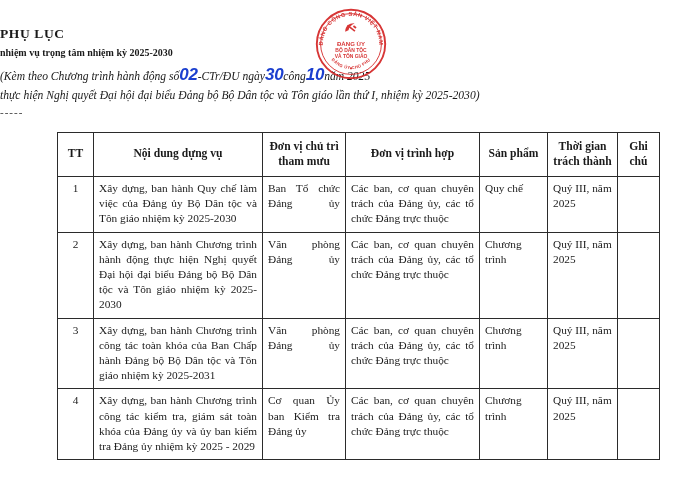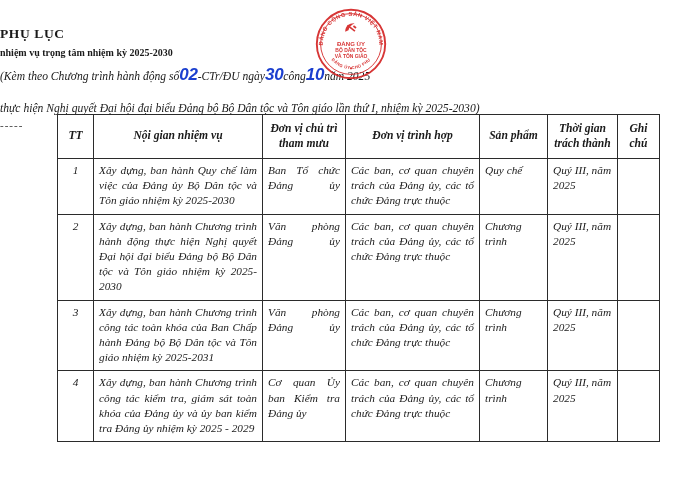--- a/index.html
+++ b/index.html
@@ -51,21 +51,21 @@
     font-style: italic;
     line-height: 17px;
     margin: 5px 0 0 0;
     white-space: nowrap;
   }
 
   .doc-ref2 {
     font-size: 11.6px;
     font-style: italic;
     line-height: 17px;
-    margin: 15px 0 0 0;
+    margin: 2px 0 0 0;
     white-space: nowrap;
   }
 
   .hand {
     color: #1b3fcf;
     font-weight: bold;
     font-style: italic;
     font-family: Liberation Sans, sans-serif;
     font-size: 17px;
     letter-spacing: -0.3px;
@@ -86,23 +86,22 @@
     width: 76px;
     height: 76px;
     pointer-events: none;
     opacity: 0.92;
   }
 
   
   .table-wrap {
     position: absolute;
     left: 57px;
-    top: 114px;
+    top: 132px;
     width: 602px;
-    font-style: italic;
   }
 
   table.plan {
     border-collapse: collapse;
     width: 602px;
     table-layout: fixed;
   }
 
   table.plan th,
   table.plan td {
@@ -197,21 +196,21 @@
           <col class="c-content">
           <col class="c-lead">
           <col class="c-coop">
         <col class="c-product">
           <col class="c-time">
           <col class="c-note">
       </colgroup>
       <thead>
         <tr>
           <th>TT</th>
-          <th>Nội gian nhiệm vụ</th>
+          <th>Nội dung dựng vụ</th>
           <th>Đơn vị chủ trì tham mưu</th>
           <th>Đơn vị trình hợp</th>
           <th>Sản phẩm</th>
           <th>Thời gian trách thành</th>
           <th>Ghi chú</th>
         </tr>
       </thead>
       <tbody>
         <tr>
           <td class="col-tt">1</td>

